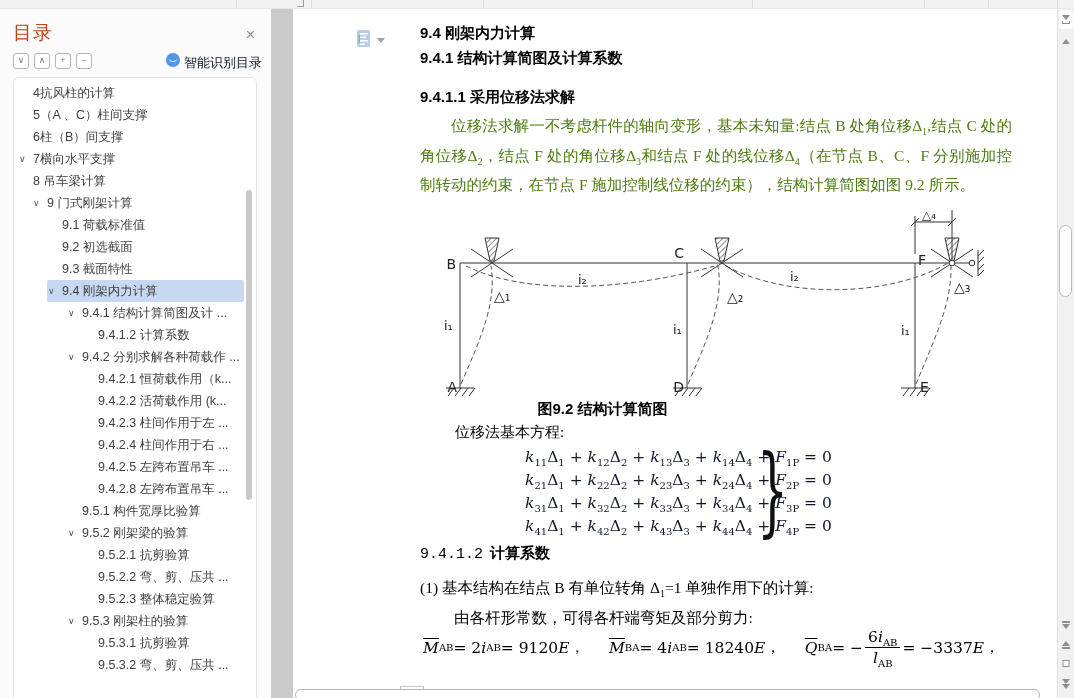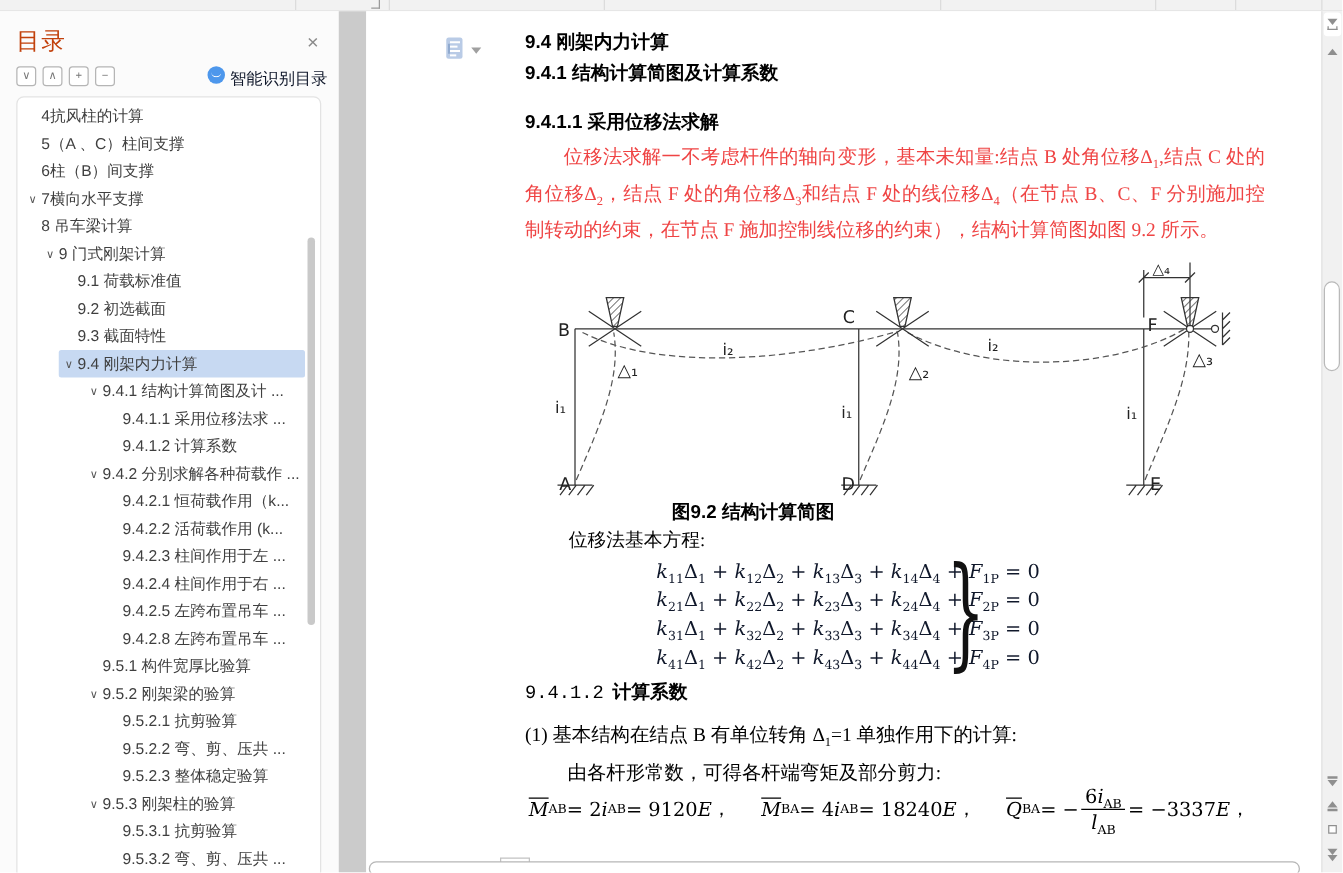--- a/index.html
+++ b/index.html
@@ -18,21 +18,21 @@
   .sb-close{right:16px;top:19px;font-size:16px;color:#8a8a8a;line-height:14px;cursor:pointer;}
   .ctl{top:44px;width:14px;height:14px;border:1px solid #b5b5b5;border-radius:3px;background:#fff;
        color:#777;font-size:9px;line-height:13px;text-align:center;}
   .ai-icon{left:166px;top:44px;width:14px;height:14px;border-radius:50%;background:#4d97ec;}
   .ai-icon::after{content:"";position:absolute;left:3px;top:4px;width:8px;height:4px;
        border-bottom:1.5px solid #fff;border-radius:0 0 6px 6px;}
   .ai-label{left:184px;top:45px;font-size:13px;color:#0f172a;}
 
   .toc-panel{left:13px;top:68px;width:244px;height:626px;background:#fff;border:1px solid #e3e3e3;
        border-radius:6px;box-sizing:border-box;overflow:hidden;position:absolute;}
-  .toc-list{padding-top:4px;text-align:center;}
+  .toc-list{padding-top:4px;}
   .toc-row{display:flex;align-items:center;height:22px;padding-right:12px;font-size:12.5px;color:#3f3f3f;}
   .toc-row .hl{display:flex;align-items:center;flex:1;height:22px;border-radius:2px;min-width:0;}
   .toc-row .arr{width:14px;flex:none;font-size:9px;color:#555;padding-left:1px;}
   .toc-row .lbl{white-space:nowrap;overflow:hidden;}
   .toc-row.l1{padding-left:4px;}
   .toc-row.l2{padding-left:18px;}
   .toc-row.l3{padding-left:33px;}
   .toc-row.l4{padding-left:53px;}
   .toc-row.l5{padding-left:69px;}
   .toc-row.sel .hl{background:#c7d9f2;}
@@ -61,21 +61,21 @@
 
   
   .serif{font-family:"Liberation Serif","DejaVu Serif",serif;}
   .hd{font-weight:bold;font-size:15px;color:#000;}
   .doc-h1{left:420px;top:24px;}
   .doc-h2{left:420px;top:49px;}
   .doc-h3{left:420px;top:88px;}
   .doc-h4{left:420px;top:544px;font-size:15px;}
   .doc-h4 .num{font-family:Liberation Mono, monospace;font-weight:normal;margin-right:7px;}
   .para{left:420px;top:111px;width:592px;font-size:15.5px;line-height:29.5px;text-align:justify;
-        text-indent:31px;color:#ef4444;}
+        text-indent:31px;color:#4d7c0f;}
   .eq-intro{left:455px;top:423px;font-size:15px;color:#000;}
   .eqs{left:525px;top:446px;font-size:15.5px;color:#0f172a;font-family:"DejaVu Serif","Liberation Serif",serif;}
   .eqs .row{height:23px;line-height:23px;}
   sub{font-size:10px;line-height:0;}
   .it{font-style:italic;}
   .ov{text-decoration:overline;}
   .brace{left:757px;top:444px;height:94px;font-size:98px;line-height:92px;font-family:"DejaVu Serif",serif;
          transform:scaleX(.5);transform-origin:left center;color:#111;}
   .item1{left:420px;top:578px;font-size:15.5px;}
   .item1b{left:454px;top:608px;font-size:15.5px;}
@@ -178,26 +178,20 @@
         <div class="toc-row l3 sel">
           <span class="hl">
             <span class="arr">∨</span>
             <span class="lbl">9.4 刚架内力计算</span>
           </span>
         </div>
         <div class="toc-row l4">
           <span class="hl">
             <span class="arr">∨</span>
             <span class="lbl">9.4.1 结构计算简图及计 ...</span>
-          </span>
-        </div>
-        <div class="toc-row l5">
-          <span class="hl">
-            <span class="arr"></span>
-            <span class="lbl">9.4.1.1 采用位移法求 ...</span>
           </span>
         </div>
         <div class="toc-row l5">
           <span class="hl">
             <span class="arr"></span>
             <span class="lbl">9.4.1.2 计算系数</span>
           </span>
         </div>
         <div class="toc-row l4">
           <span class="hl">

